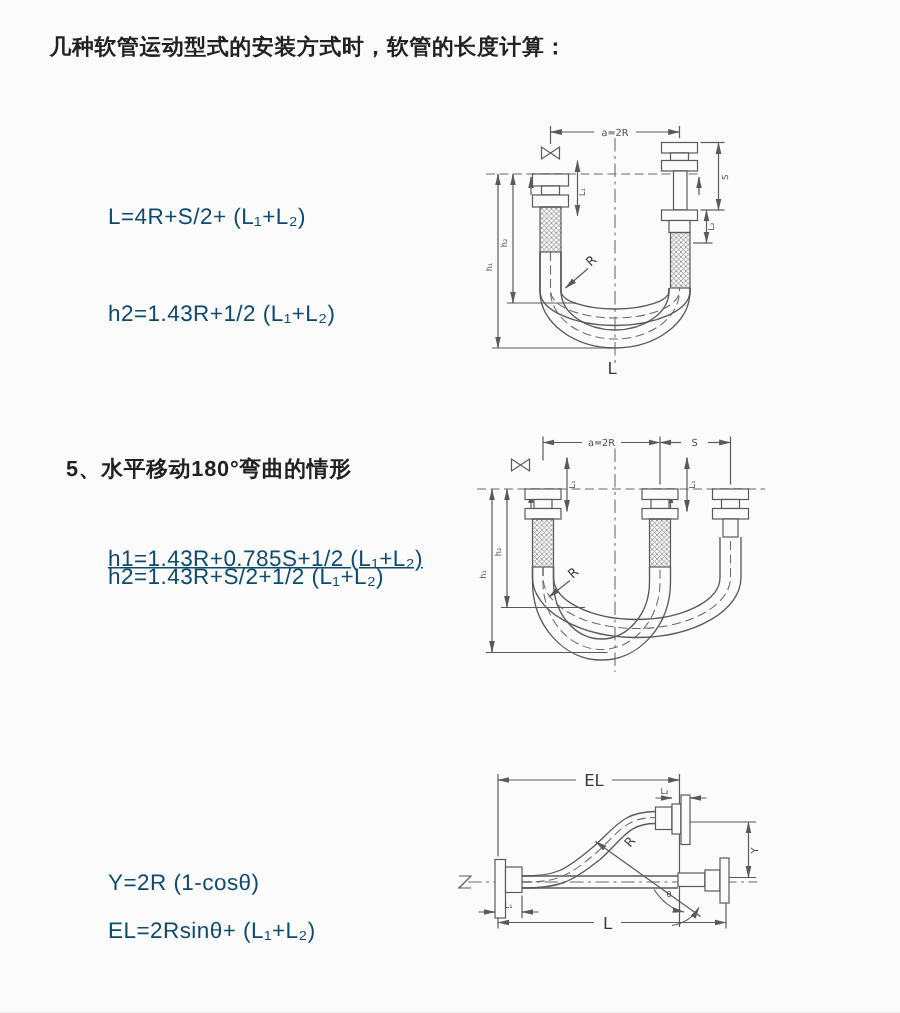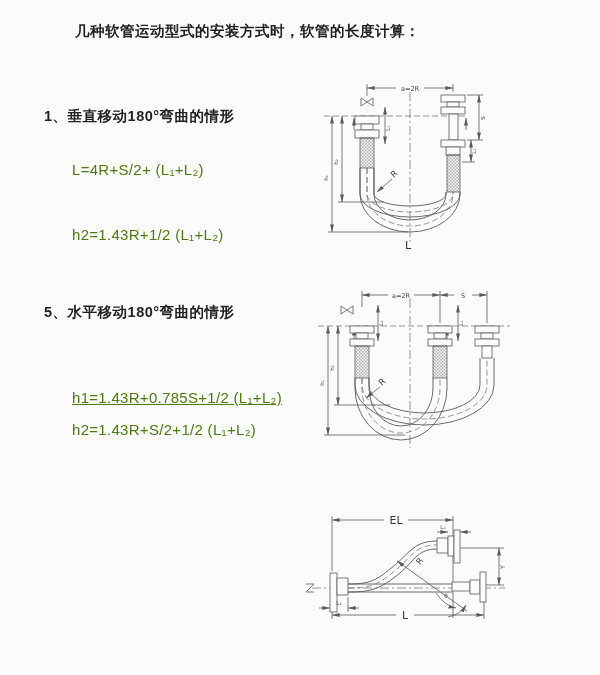--- a/index.html
+++ b/index.html
@@ -4,31 +4,30 @@
 <style>
   html,body{margin:0;padding:0;background:#e8e8e8;}
   #page{
     position:relative;width:600px;height:675px;margin:0 auto;
     background:#fbfbfb;overflow:hidden;
     font-family:"Liberation Sans","DejaVu Sans",sans-serif;
     border-bottom:3px solid #dcdcdc;
   }
   .doc-title{
     position:absolute;left:33px;top:22px;
-    font-size:14.5px;font-weight:700;color:#222;letter-spacing:.5px;margin-left:42px;
+    font-size:14.5px;font-weight:700;color:#222;letter-spacing:.5px;
   }
   .sec-heading{
     position:absolute;left:44px;
     font-size:14.5px;font-weight:700;color:#222;letter-spacing:.5px;
   }
   .formula{
     position:absolute;left:72px;
-    font-size:15px;color:#4d7c0f;letter-spacing:.3px;
+    font-size:15px;color:#0c4a6e;letter-spacing:.3px;
     font-family:"Liberation Sans","DejaVu Sans",sans-serif;
-    margin-top:25px;
   }
   svg{position:absolute;overflow:visible;}
   svg .ln{stroke:#5a5a5a;stroke-width:.8;fill:none;}
   svg .hose{stroke:#5a5a5a;stroke-width:.9;fill:none;}
   svg .dashc{stroke:#6a6a6a;stroke-width:.7;fill:none;stroke-dasharray:9,3,2,3;}
   svg .hdash{stroke:#6a6a6a;stroke-width:.7;fill:none;stroke-dasharray:6,3;}
   svg .fit{stroke:#5a5a5a;stroke-width:.8;fill:#fbfbfb;}
   svg .braid{stroke:#5a5a5a;stroke-width:.8;}
   svg text{fill:#4a4a4a;font-family:"DejaVu Sans","Liberation Sans",sans-serif;}
   svg .lbl-s{font-size:6.5px;}
@@ -36,28 +35,29 @@
   svg .lbl-b{font-size:11px;fill:#3a3a3a;}
   svg .lbl-r{font-size:8.5px;fill:#3f3f3f;}
 </style>
 </head>
 <body>
 
 <div id="page">
 
   <div class="doc-title">几种软管运动型式的安装方式时，软管的长度计算：</div>
 
-  <div class="sec-heading" style="top:107px;">1、垂直移动180°弯曲的情形</div>
   <div class="formula" style="top:136px;">L=4R+S/2+ (L₁+L₂)</div>
   <div class="formula" style="top:201px;text-align:center;">h2=1.43R+1/2 (L₁+L₂)</div>
 
   <div class="sec-heading" style="top:303px;">5、水平移动180°弯曲的情形</div>
   <div class="formula" style="top:364px;text-decoration:underline;">h1=1.43R+0.785S+1/2 (L₁+L₂)</div>
-  <div class="formula" style="top:396px;">h2=1.43R+S/2+1/2 (L₁+L₂)</div>
-
+  <div class="formula" style="top:376px;">h2=1.43R+S/2+1/2 (L₁+L₂)</div>
+
+  <div class="formula" style="top:580px;">Y=2R (1-cosθ)</div>
+  <div class="formula" style="top:612px;">EL=2Rsinθ+ (L₁+L₂)</div>
 
   <svg style="left:310px;top:72px;" width="290" height="190" viewBox="0 0 290 190">
     <defs>
       <pattern id="braidA" width="3.2" height="3.2" patternUnits="userSpaceOnUse">
         <path d="M0,3.2 L3.2,0 M0,0 L3.2,3.2" stroke="#777" stroke-width=".45"></path>
       </pattern>
       <marker id="ar1" viewBox="0 0 10 6" refX="9.5" refY="3" markerWidth="10" markerHeight="6" orient="auto-start-reverse">
         <path d="M0,0.6 L10,3 L0,5.4 z" fill="#5a5a5a"></path>
       </marker>
     </defs>

